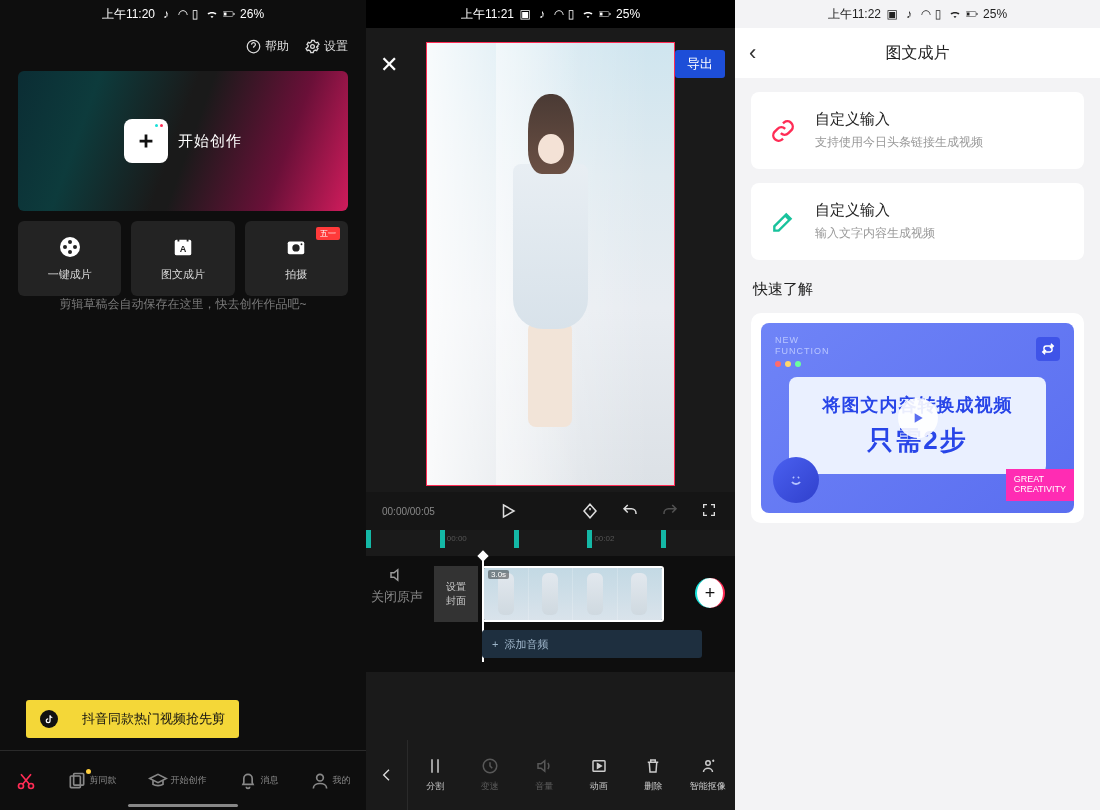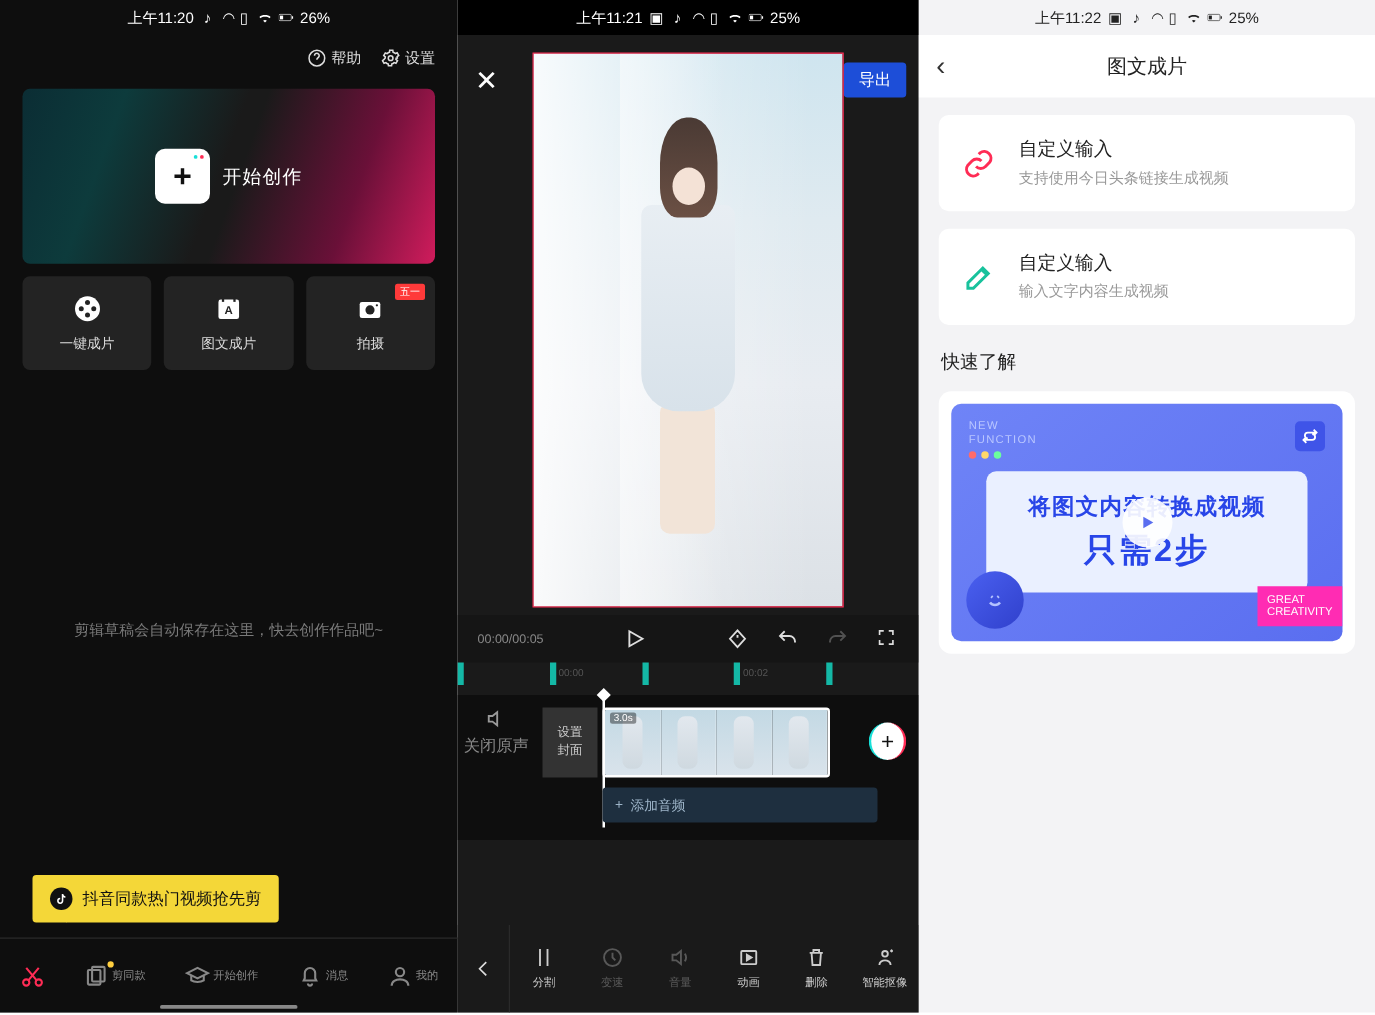--- a/index.html
+++ b/index.html
@@ -18,22 +18,22 @@
 .plusbox{width:44px;height:44px;border-radius:8px;background:#fff;display:flex;align-items:center;justify-content:center;position:relative}
 .plusbox::after{content:'';position:absolute;top:5px;right:5px;width:3px;height:3px;background:#ff2c55;border-radius:50%}
 .plusbox::before{content:'';position:absolute;top:5px;right:10px;width:3px;height:3px;background:#18e0d8;border-radius:50%}
 .plusbox svg{width:22px;height:22px}
 .hero-label{font-size:15px;color:#fff;font-weight:500;letter-spacing:1px}
 .tools{display:flex;gap:10px;padding:0 18px}
 .tool{flex:1;background:#232323;border-radius:6px;padding:14px 0;display:flex;flex-direction:column;align-items:center;gap:8px;position:relative}
 .tool-ic{width:24px;height:24px;display:flex;align-items:center;justify-content:center}
 .tool-label{font-size:11px;color:#ddd}
 .badge51{position:absolute;top:6px;right:8px;background:#ff3a3a;color:#fff;font-size:8px;padding:1px 4px;border-radius:2px}
-.drafts-msg{text-align:center;color:#7a7a7a;font-size:12px;margin-top:200px}
-.toast{position:absolute;bottom:72px;left:26px;background:#f4d738;color:#111;font-size:13px;font-weight:500;padding:10px 14px;border-radius:3px;display:flex;align-items:center;gap:8px}
+.drafts-msg{text-align:center;color:#7a7a7a;font-size:12px;}
+.toast{position:absolute;bottom:72px;left:26px;background:#f4d738;color:#111;font-size:13px;font-weight:500;padding:10px 14px;border-radius:3px;display:flex;align-items:center;gap:24px}
 .toast-ic{width:18px;height:18px;background:#111;border-radius:50%;display:flex;align-items:center;justify-content:center}
 .toast::after{content:'';position:absolute;bottom:-5px;left:22px;border:5px solid transparent;border-top-color:#f4d738}
 .navbar{position:absolute;bottom:0;left:0;right:0;height:60px;display:flex;align-items:center;justify-content:space-around;border-top:1px solid #2a2a2a;background:#0e0e0e}
 .nav{display:flex;flex-direction:row;align-items:center;gap:3px;color:#888}
 .nav.active{color:#ff2c55}
 .nav-l{font-size:9px}
 .nav-ic{width:20px;height:20px;position:relative}
 .dot{position:absolute;top:-2px;right:-4px;width:5px;height:5px;background:#ffcf3f;border-radius:50%}
 .homebar{position:absolute;bottom:3px;left:50%;transform:translateX(-50%);width:110px;height:3px;background:#888;border-radius:2px}
 

